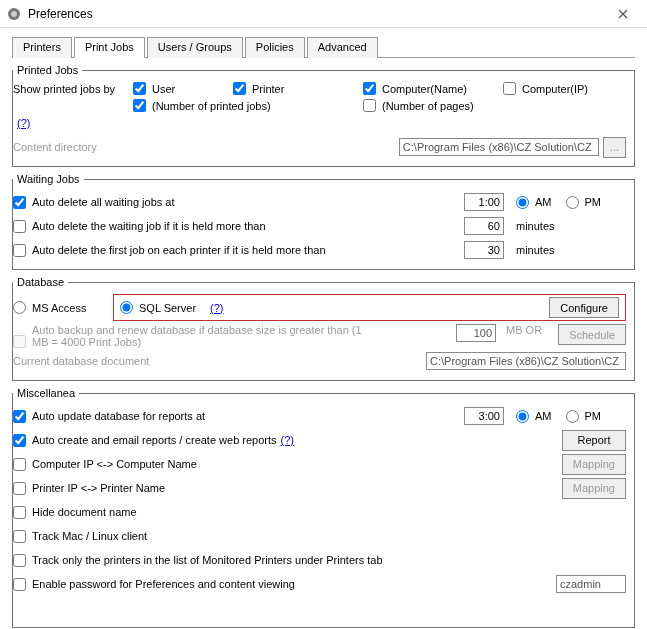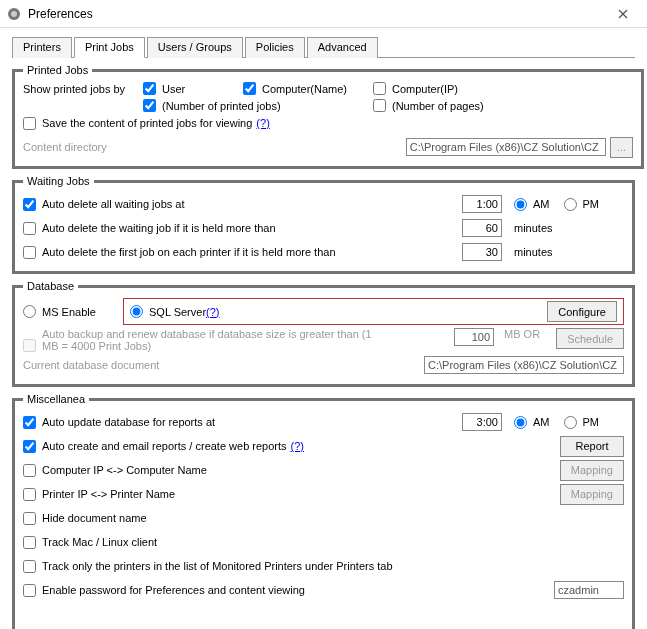--- a/index.html
+++ b/index.html
@@ -27,23 +27,23 @@
   }
   .content { padding: 8px 12px 10px 12px; }
   .tabs { display:flex; border-bottom: 1px solid #999; margin-bottom: 2px; }
   .tab {
     padding: 3px 10px 4px; border: 1px solid #999; border-bottom: none;
     margin-right: 2px; background:#f4f4f4; position: relative; top:1px;
     cursor:default;
   }
   .tab.active { background:#fff; border-bottom: 1px solid #fff; }
   fieldset {
-    border: 3px solid #737373;
+    border: 1px solid #737373;
     margin: 6px 0 4px 0;
-    padding: 6px 8px 8px 8px;
+    padding: 6px 8px 8px 0;
   }
   legend { padding: 0 4px; color:#000; }
   .row { display:flex; align-items:center; min-height: 22px; }
   .row + .row { margin-top: 2px; }
   label.chk { display:flex; align-items:center; gap:6px; }
   input[type="checkbox"], input[type="radio"] { margin:0; }
   .helplink { color:#0000ee; text-decoration:underline; cursor:pointer; }
   .txt {
     border: 1px solid #888; height: 18px; padding: 1px 3px; font: inherit;
     background:#fff;
@@ -55,21 +55,21 @@
     min-width: 64px; padding: 0 10px; font: inherit; cursor:default;
   }
   .btn.small { min-width: 22px; padding: 0 6px; }
   .btn:disabled, .disabled { color:#9a9a9a; }
   .graytext { color:#9a9a9a; }
   .spacer { flex:1; }
   .radiogroup { display:flex; gap:14px; align-items:center; }
   .db-highlight {
     border: 1px solid #c03030;
     padding: 2px 6px;
-    display:flex; align-items:center; 
+    display:flex; align-items:center; gap:14px;
     flex:1;
   }
   .show-by-grid {
     display:grid;
     grid-template-columns: 120px 100px 130px 140px 120px;
     row-gap: 4px; align-items:center;
   }
 </style>
 </head>
 <body>
@@ -104,44 +104,44 @@
   <legend>Printed Jobs</legend>
 
   <div class="show-by-grid">
     <span>Show printed jobs by</span>
     <label class="chk">
           <input type="checkbox" checked="" style="">
           <span>User</span>
         </label>
     <label class="chk">
           <input type="checkbox" checked="" style="">
+          <span>Printer</span>
+        </label>
+    <label class="chk">
+          <input type="checkbox" checked="" style="">
           <span>Computer(Name)</span>
         </label>
     <label class="chk">
           <input type="checkbox" style="">
           <span>Computer(IP)</span>
         </label>
 
     <span></span>
     <label class="chk" style="grid-column: 2 / span 2">
           <input type="checkbox" checked="" style="">
           <span>(Number of printed jobs)</span>
         </label>
     <label class="chk" style="grid-column: 4 / span 2">
           <input type="checkbox" style="">
           <span>(Number of pages)</span>
         </label>
   </div>
 
 
   <div class="row">
-    <label class="chk">
-          <input type="checkbox" style="">
-          <span>Save the content of printed jobs for viewing</span>
-        </label>
     <span style="margin-left:4px;" class="helplink">(?)</span>
   </div>
 
   <div class="row">
     <span class="graytext" style="width:260px;">Content directory</span>
     <div class="spacer"></div>
     <input class="txt" style="width: 200px;" disabled="" value="C:\Program Files (x86)\CZ Solution\CZ">
     <button class="btn small" disabled="" style="margin-left:4px;">...</button>
   </div>
 </fieldset>
@@ -188,21 +188,21 @@
     <span style="margin-left:12px; width:110px;">minutes</span>
   </div>
 </fieldset>
 
 <fieldset>
   <legend>Database</legend>
 
   <div class="row">
     <label class="chk" style="width:100px;">
           <input type="radio" name="db" style="">
-          <span>MS Enable</span>
+          <span>MS Access</span>
         </label>
     <div class="db-highlight">
       <label class="chk">
             <input type="radio" name="db" checked="" style="">
             <span>SQL Server</span>
           </label>
       <span class="helplink">(?)</span>
       <div class="spacer"></div>
       <button class="btn">Configure</button>
     </div>

